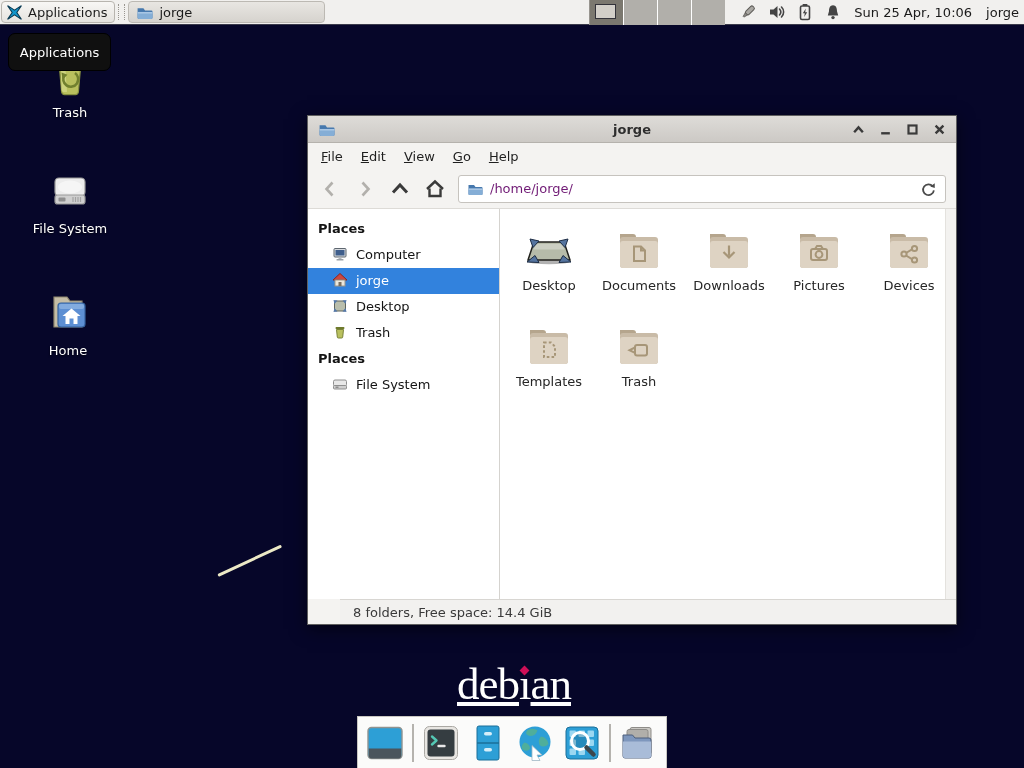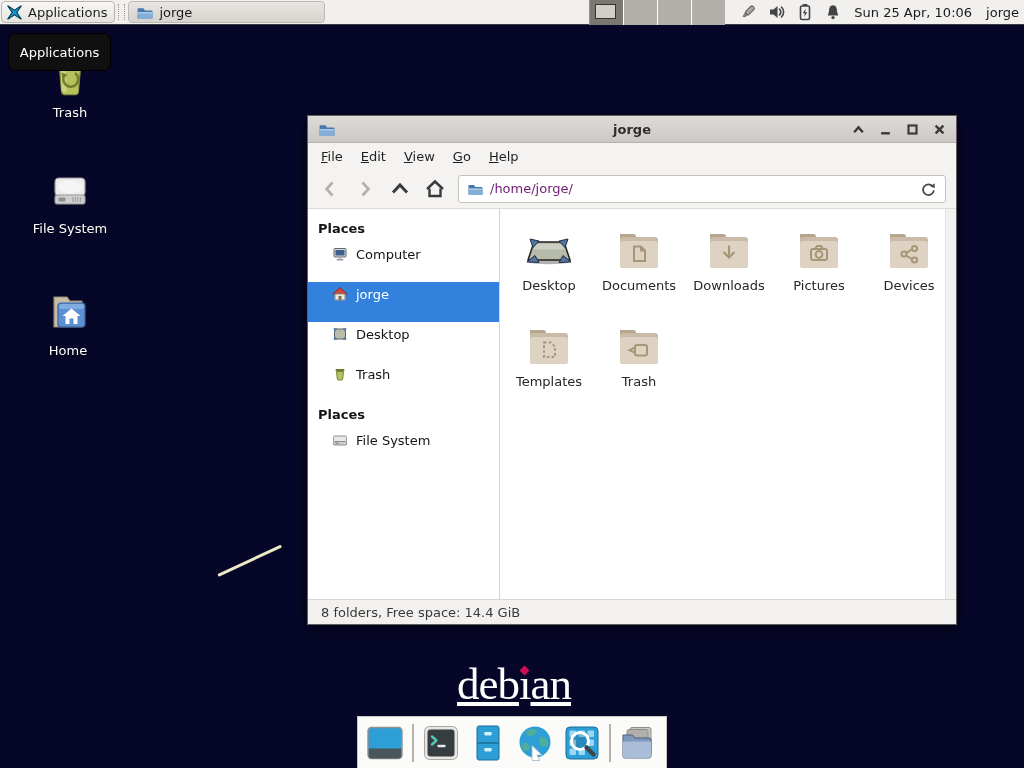--- a/index.html
+++ b/index.html
@@ -81,35 +81,35 @@
   .toolbar { height:40px; display:flex; align-items:center; gap:11px; padding:0 10px;
              border-bottom:1px solid #dddbd7; flex:none; }
   .nav-btn { display:flex; align-items:center; justify-content:center; width:24px; height:24px; }
   .pathbar { flex:1; height:28px; background:#fff; border:1px solid #c6c3be; border-radius:3px;
              display:flex; align-items:center; gap:7px; padding:0 8px; }
   .pathbar .path-text { flex:1; font-size:13px; color:#701a75; }
 
   .content { flex:1; display:flex; min-height:0; }
   .sidebar { width:192px; background:#fff; border-right:1px solid #d5d3cf; padding-top:7px; flex:none; }
   .side-header { font-size:13px; font-weight:bold; color:#141414; padding:5px 10px 6px; }
-  .side-item { display:flex; align-items:center; gap:8px; padding:4px 6px 20px 24px;
+  .side-item { display:flex; align-items:center; gap:8px; padding:4px 6px 6px 24px;
                font-size:13px; color:#141414; }
   .side-item.selected { background:#3282dd; color:#fff; }
   .side-item svg { flex:none; display:block; }
 
   .files { flex:1; background:#fff; position:relative; padding:16px 0 0 4px; }
   .fgrid { display:grid; grid-template-columns:repeat(5,90px); grid-auto-rows:96px; }
   .file { width:90px; display:flex; flex-direction:column; align-items:center; }
   .file svg { width:48px; height:48px; display:block; }
   .file .flabel { margin-top:5px; font-size:13px; color:#262626; }
   .scroll-trough { position:absolute; right:0; top:0; bottom:0; width:11px;
                    background:#f3f2f0; border-left:1px solid #e4e2de; }
 
   .statusbar { height:25px; background:#f2f1ef; border-top:1px solid #d8d6d2;
-               display:flex; align-items:center; padding:0 13px; font-size:13px; color:#3a3a3a; flex:none; }
+               display:flex; align-items:center; padding:0 13px; font-size:13px; color:#3a3a3a; flex:none;margin-left:32px; }
 </style>
 </head>
 <body>
 
 <svg width="0" height="0" style="position:absolute" aria-hidden="true">
   <defs>
     <g id="folderbase">
       <path d="M5 9 h13 a3 3 0 0 1 3 3 v2 h-16 z" fill="#b5a58d"></path>
       <rect x="5" y="12" width="38" height="31" rx="3" fill="#c9bba7"></rect>
       <rect x="5" y="16" width="38" height="27" rx="3" fill="#ded3c3"></rect>

